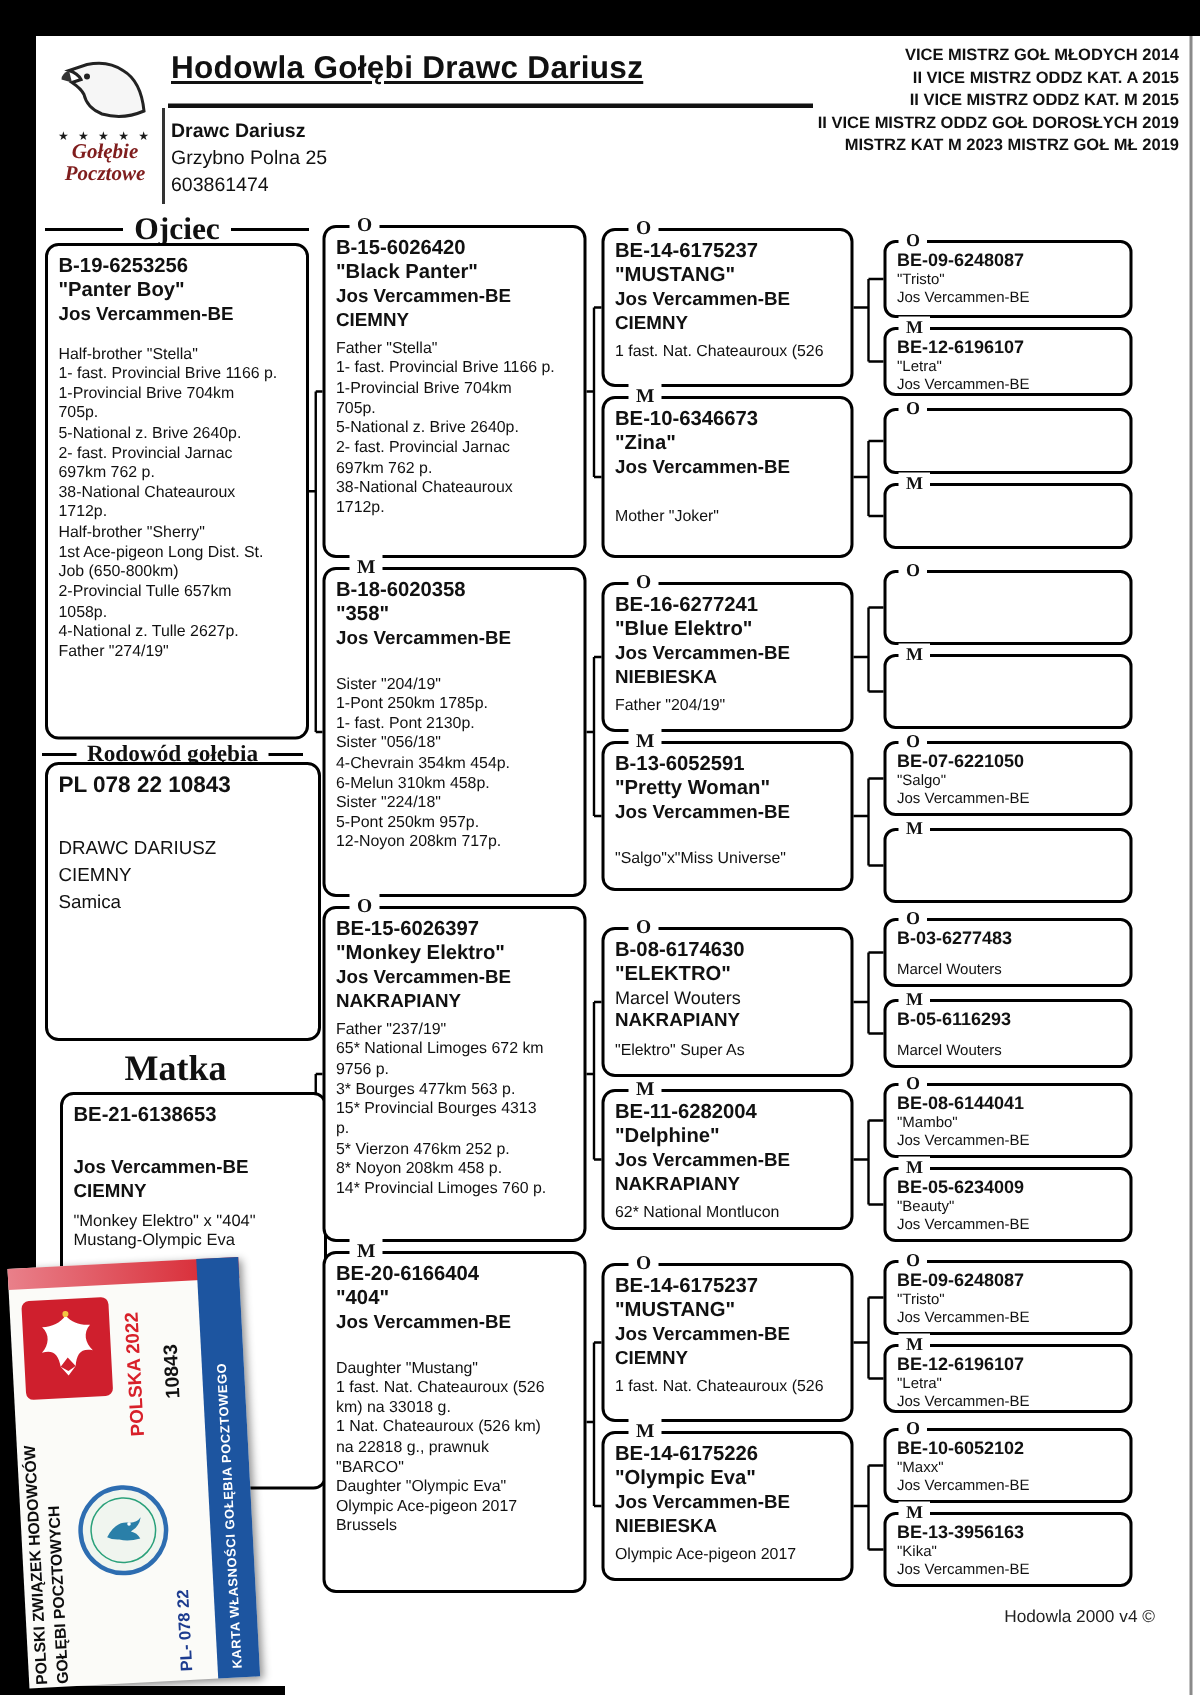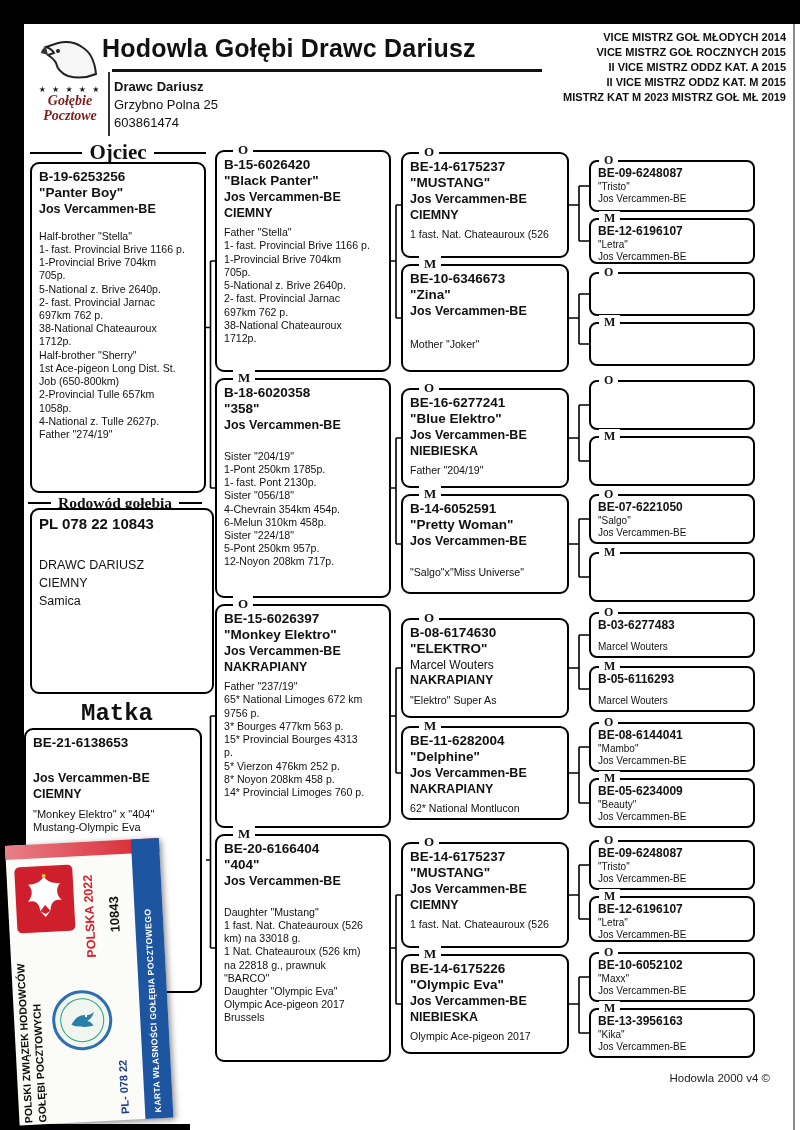--- a/index.html
+++ b/index.html
@@ -13,21 +13,21 @@
   .scan-left   { position:absolute; left:0; top:0; width:24px; height:1130px; background:#000; }
   .scan-bottom { position:absolute; left:0; top:1124px; width:190px; height:6px; background:#000; }
   .scan-right  { position:absolute; left:793px; top:24px; width:2px; height:1106px; background:#8a8a8a; }
 
   
   .logo { position:absolute; left:30px; top:36px; width:80px; text-align:center; }
   .logo .stars { font-size:8px; letter-spacing:2px; color:#1a1a1a; margin-top:1px; }
   .logo .cap { font-family:"Liberation Serif", serif; font-style:italic; font-weight:bold;
                font-size:14px; color:#7f1d1d; line-height:1.05; }
   .hdr-vline { position:absolute; left:108px; top:72px; width:2px; height:64px; background:#333; }
-  .page-title { position:absolute; left:102px; top:34px; font-size:25px; font-weight:bold; letter-spacing:0.2px; }
+  .page-title { position:absolute; left:114px; top:34px; font-size:21px; font-weight:bold; letter-spacing:0.2px;text-decoration:underline; }
   .title-underline { position:absolute; left:112px; top:69px; width:430px; height:3px; background:#111; }
   .owner-block { position:absolute; left:114px; top:78px; font-size:13px; line-height:1.4; }
   .owner-block .b { font-weight:bold; }
   .achievements { position:absolute; left:420px; top:30px; width:366px; text-align:right;
                   font-size:11px; font-weight:bold; line-height:1.37; }
 
   
   .sec-title { position:absolute; display:flex; align-items:center; gap:7px;
                font-family:"Liberation Serif", serif; font-weight:bold;text-align:right; }
   .sec-title .line { height:2px; background:#000; flex:1; }
@@ -101,37 +101,37 @@
 <div class="hdr-vline"></div>
 <div class="page-title">Hodowla Gołębi Drawc Dariusz</div>
 <div class="title-underline"></div>
 <div class="owner-block">
   <div class="b">Drawc Dariusz</div>
   <div>Grzybno Polna 25</div>
   <div>603861474</div>
 </div>
 <div class="achievements">
   <div>VICE MISTRZ GOŁ MŁODYCH 2014</div>
-  <div>VICE MISTRZ GOŁ ROCZNYCH 2015</div>
   <div>II VICE MISTRZ ODDZ KAT. A 2015</div>
   <div>II VICE MISTRZ ODDZ KAT. M 2015</div>
+  <div>II VICE MISTRZ ODDZ GOŁ DOROSŁYCH 2019</div>
   <div>MISTRZ KAT M 2023 MISTRZ GOŁ MŁ 2019</div>
 </div>
 
 <div class="sec-title" style="left:30px; top:140px; width:176px; font-size:21px;">
   <span class="line"></span>
   <span>Ojciec</span>
   <span class="line"></span>
 </div>
 <div class="sec-title" style="left:28px; top:494px; width:174px; font-size:15.5px;">
   <span class="line"></span>
   <span>Rodowód gołębia</span>
   <span class="line"></span>
 </div>
-<div class="sec-title" style="left:28px; top:700px; width:178px; font-size:24px; justify-content:center;font-family:Liberation Mono, monospace;">
+<div class="sec-title" style="left:28px; top:700px; width:178px; font-size:24px; justify-content:center;">
   <span>Matka</span>
 </div>
 
 <svg class="connectors" width="800" height="1130">
   <path d="M206 327.5 H210.5 M210.5 261 V488 M210.5 261 H215 M210.5 488 H215
            M206 860 H210.5 M210.5 716 V948 M210.5 716 H215 M210.5 948 H215
            M391 261 H396 M396 205 V318 M396 205 H401 M396 318 H401
            M391 488 H396 M396 438 V544 M396 438 H401 M396 544 H401
            M391 716 H396 M396 668 V773 M396 668 H401 M396 773 H401
            M391 948 H396 M396 895 V1004 M396 895 H401 M396 1004 H401
@@ -167,21 +167,21 @@
 Father "274/19"</div>
 </div>
 
 <div class="pbox" style="left:30px; top:508px; width:184px; height:186px;">
   <div class="subject-ring">PL 078 22 10843</div>
   <div class="subject-details">DRAWC DARIUSZ
 CIEMNY
 Samica</div>
 </div>
 
-<div class="pbox" style="left:24px; top:728px; width:178px; height:265px;">
+<div class="pbox" style="left:40px; top:728px; width:178px; height:265px;">
   <div class="ring">BE-21-6138653</div>
   <div class="breeder mother-gap">Jos Vercammen-BE</div>
   <div class="colorline">CIEMNY</div>
   <div class="details tight" style="font-size:11px;">"Monkey Elektro" x "404"
 Mustang-Olympic Eva</div>
 </div>
 
 <div class="pbox" style="left:215px; top:150px; width:176px; height:222px;">
   <span class="marker">O</span>
   <div class="ring">B-15-6026420</div>
@@ -263,21 +263,21 @@
 <div class="pbox" style="left:401px; top:388px; width:168px; height:100px;">
   <span class="marker">O</span>
   <div class="ring">BE-16-6277241</div>
   <div class="pname">"Blue Elektro"</div>
   <div class="breeder">Jos Vercammen-BE</div>
   <div class="colorline">NIEBIESKA</div>
   <div class="details tight">Father "204/19"</div>
 </div>
 <div class="pbox" style="left:401px; top:494px; width:168px; height:100px;">
   <span class="marker">M</span>
-  <div class="ring">B-14-6052591</div>
+  <div class="ring">B-13-6052591</div>
   <div class="pname">"Pretty Woman"</div>
   <div class="breeder">Jos Vercammen-BE</div>
   <div class="details" style="margin-top:16px;">"Salgo"x"Miss Universe"</div>
 </div>
 <div class="pbox" style="left:401px; top:618px; width:168px; height:100px;">
   <span class="marker">O</span>
   <div class="ring">B-08-6174630</div>
   <div class="pname">"ELEKTRO"</div>
   <div class="breeder plain">Marcel Wouters</div>
   <div class="colorline">NAKRAPIANY</div>

